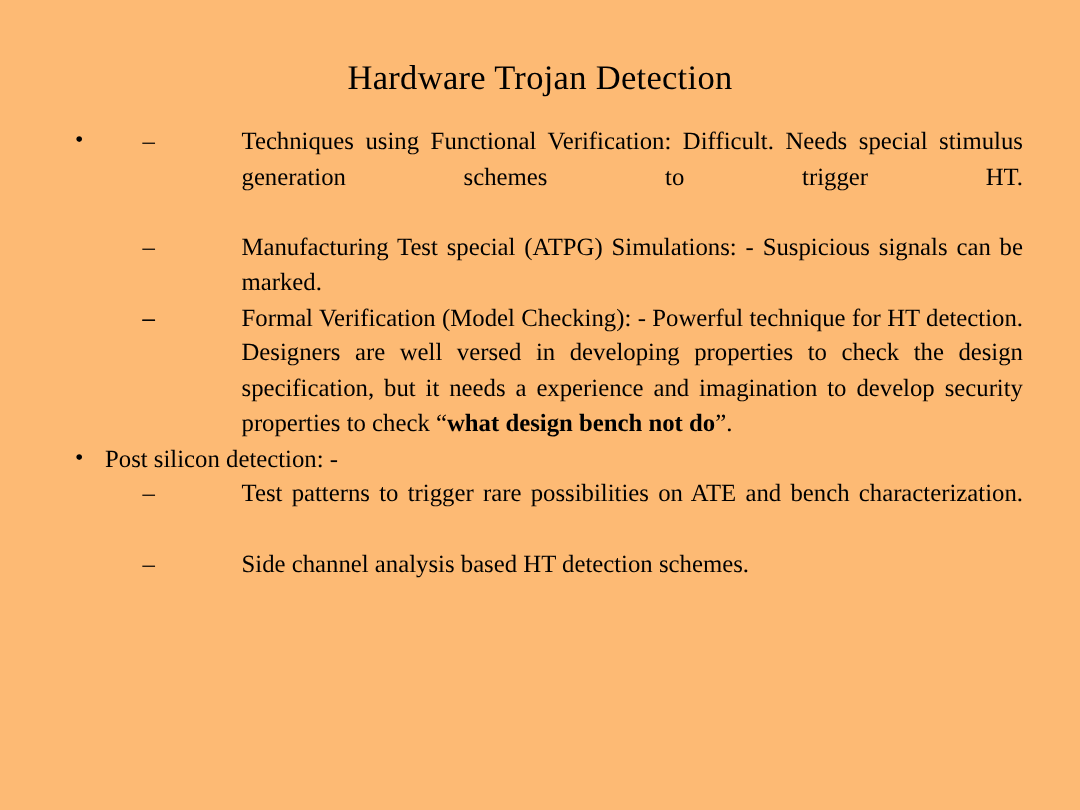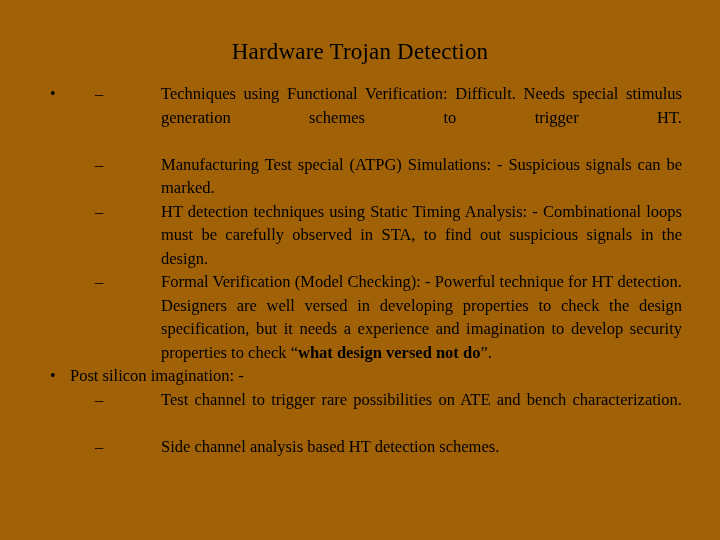--- a/index.html
+++ b/index.html
@@ -11,21 +11,21 @@
     width: 720px;
     height: 540px;
     overflow: hidden;
     font-family: "Liberation Serif", "DejaVu Serif", serif;
     color: #000000;
   }
   .slide {
     position: relative;
     width: 720px;
     height: 540px;
-    background: #a16207;
+    background: #fdba74;
     box-sizing: border-box;
   }
   .slide-title {
     position: absolute;
     left: 0;
     top: 38px;
     width: 720px;
     text-align: center;
     font-size: 23px;
     line-height: 28px;
@@ -107,36 +107,35 @@
       <span class="txt">Techniques using Functional Verification: Difficult. Needs special stimulus generation schemes to trigger HT.</span>
     </div>
 
     <div class="lvl2 no-stretch">
       <span class="marker">–</span>
       <span class="txt">Manufacturing Test special (ATPG) Simulations: - Suspicious signals can be marked.</span>
     </div>
 
     <div class="lvl2 no-stretch">
       <span class="marker">–</span>
-      <span class="txt">HT detection techniques using Static Timing Analysis: - Combinational loops must be carefully observed in STA, to find out suspicious signals in the design.</span>
     </div>
 
     <div class="lvl2 no-stretch">
       <span class="marker">–</span>
-      <span class="txt"><span>Formal Verification (Model Checking): - Powerful technique for HT detection. Designers are well versed in developing properties to check the design specification, but it needs a experience and imagination to develop security properties to check </span><span>“</span><b class="emph">what design versed not do</b><span>”.</span></span>
+      <span class="txt"><span>Formal Verification (Model Checking): - Powerful technique for HT detection. Designers are well versed in developing properties to check the design specification, but it needs a experience and imagination to develop security properties to check </span><span>“</span><b class="emph">what design bench not do</b><span>”.</span></span>
     </div>
 
     <div class="lvl1">
       <span class="marker">•</span>
-      <span>Post silicon imagination: -</span>
+      <span>Post silicon detection: -</span>
     </div>
 
     <div class="lvl2">
       <span class="marker">–</span>
-      <span class="txt">Test channel to trigger rare possibilities on ATE and bench characterization.</span>
+      <span class="txt">Test patterns to trigger rare possibilities on ATE and bench characterization.</span>
     </div>
 
     <div class="lvl2 no-stretch">
       <span class="marker">–</span>
       <span class="txt">Side channel analysis based HT detection schemes.</span>
     </div>
 
   </div>
 </div>
 

